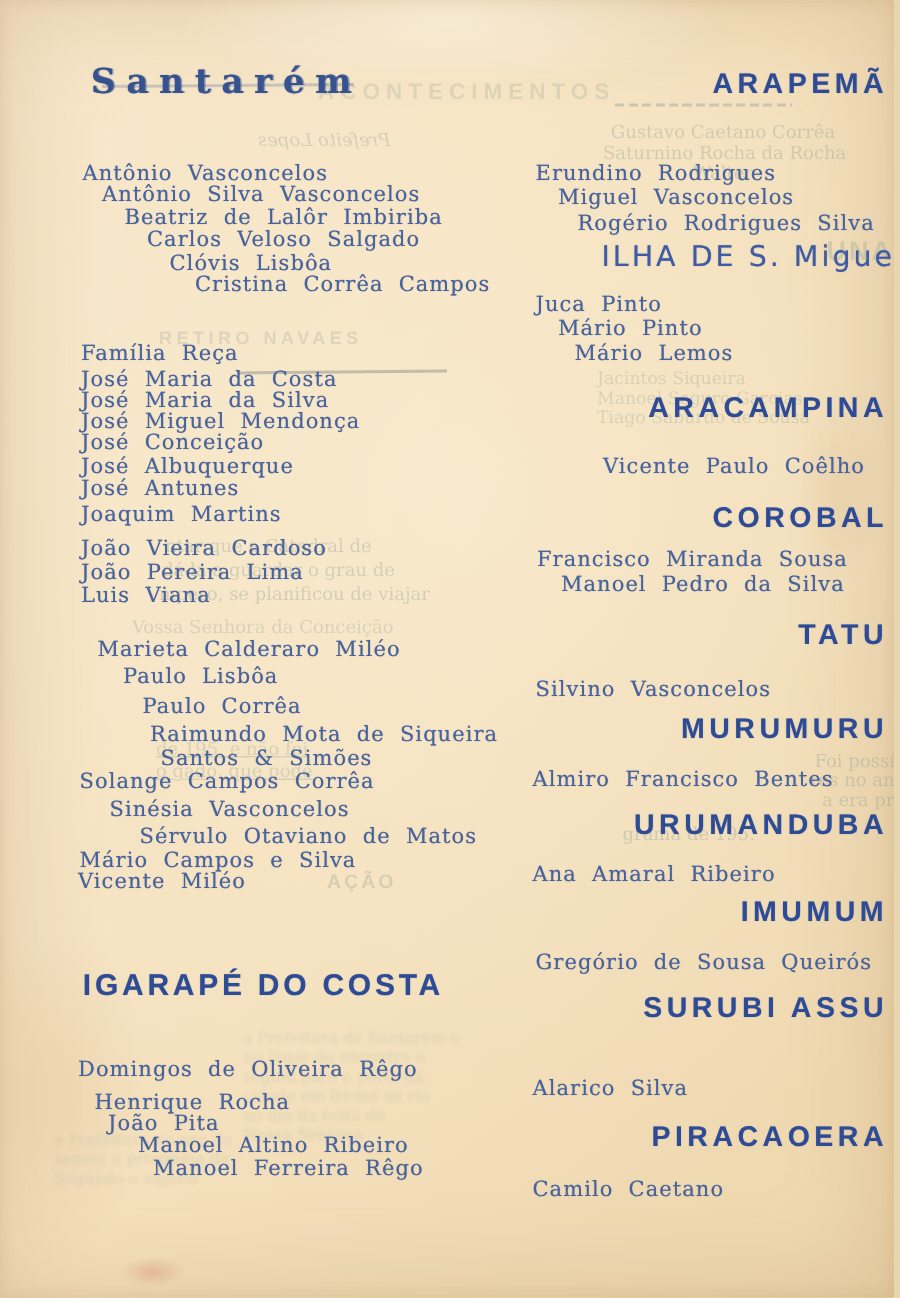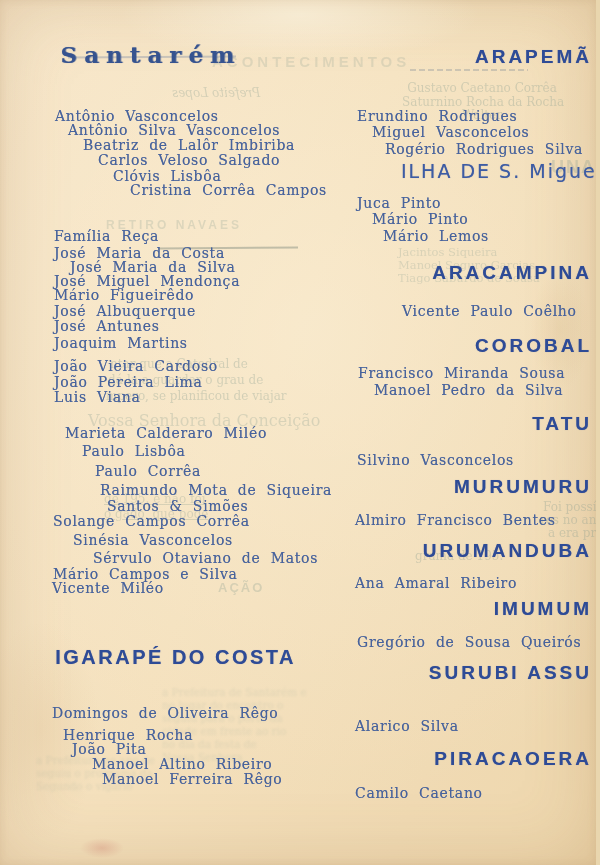--- a/index.html
+++ b/index.html
@@ -82,21 +82,21 @@
     <div>Manoel Seguro Garcias</div>
     <div>Tiago Saburdo de Sousa</div>
   </div>
 
   <div class="ghost ghost-block" style="left:110px;top:356px;line-height:16px;">
     <div>ntar que a Catedral de</div>
     <div style="margin-left:-2px">dá-la a guardar o grau de</div>
     <div style="margin-left:-4px">mpero, se planificou de viajar</div>
   </div>
 
-  <div class="ghost" style="left:88px;top:411px;font-size:16px;opacity:.25">Vossa Senhora da Conceição</div>
+  <div class="ghost" style="left:88px;top:411px;font-size:12px;opacity:.25">Vossa Senhora da Conceição</div>
 
   <div class="ghost ghost-block" style="left:104px;top:492px;line-height:15px;opacity:.26;text-decoration:underline;">
     <div>de 195. e não foi</div>
     <div>o gado, que pode</div>
   </div>
 
   <div class="ghost ghost-caps" style="left:218px;top:580px;font-size:13px;letter-spacing:2px;opacity:.26">AÇÃO</div>
 
   <div class="ghost" style="left:543px;top:500px;">Foi possíb</div>
   <div class="ghost" style="left:540px;top:513px;">res no ano</div>
@@ -122,23 +122,23 @@
 
   <div class="nm" style="left:55px;top:108px">Antônio Vasconcelos</div>
   <div class="nm" style="left:68px;top:122px">Antônio Silva Vasconcelos</div>
   <div class="nm" style="left:83px;top:137px">Beatriz de Lalôr Imbiriba</div>
   <div class="nm" style="left:98px;top:152px">Carlos Veloso Salgado</div>
   <div class="nm" style="left:113px;top:168px">Clóvis Lisbôa</div>
   <div class="nm" style="left:130px;top:182px">Cristina Corrêa Campos</div>
 
   <div class="nm" style="left:54px;top:228px">Família Reça</div>
   <div class="nm" style="left:54px;top:245px">José Maria da Costa</div>
-  <div class="nm" style="left:70px;top:259px">José Maria da Silva</div>
+  <div class="nm" style="left:54px;top:259px">José Maria da Silva</div>
   <div class="nm" style="left:54px;top:273px">José Miguel Mendonça</div>
-  <div class="nm" style="left:54px;top:287px">Mário Figueirêdo</div>
+  <div class="nm" style="left:54px;top:287px">José Conceição</div>
   <div class="nm" style="left:54px;top:303px">José Albuquerque</div>
   <div class="nm" style="left:54px;top:318px">José Antunes</div>
   <div class="nm" style="left:54px;top:335px">Joaquim Martins</div>
   <div class="nm" style="left:54px;top:358px">João Vieira Cardoso</div>
   <div class="nm" style="left:54px;top:374px">João Pereira Lima</div>
   <div class="nm" style="left:54px;top:389px">Luis Viana</div>
 
   <div class="nm" style="left:65px;top:425px">Marieta Calderaro Miléo</div>
   <div class="nm" style="left:82px;top:443px">Paulo Lisbôa</div>
   <div class="nm" style="left:95px;top:463px">Paulo Corrêa</div>

